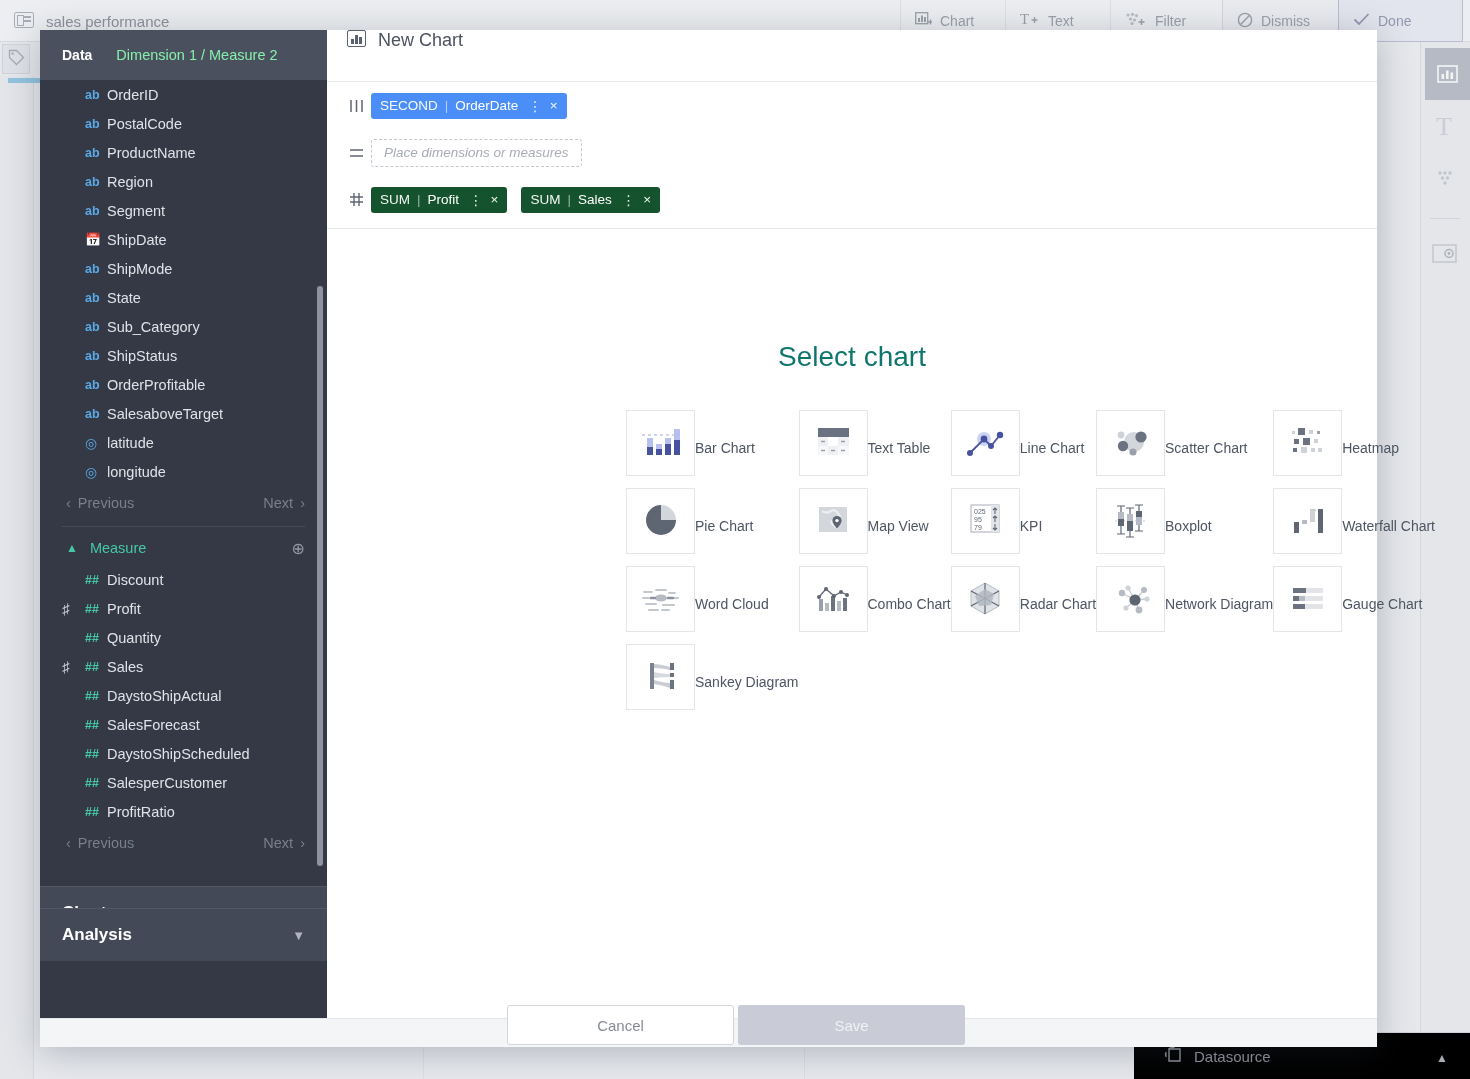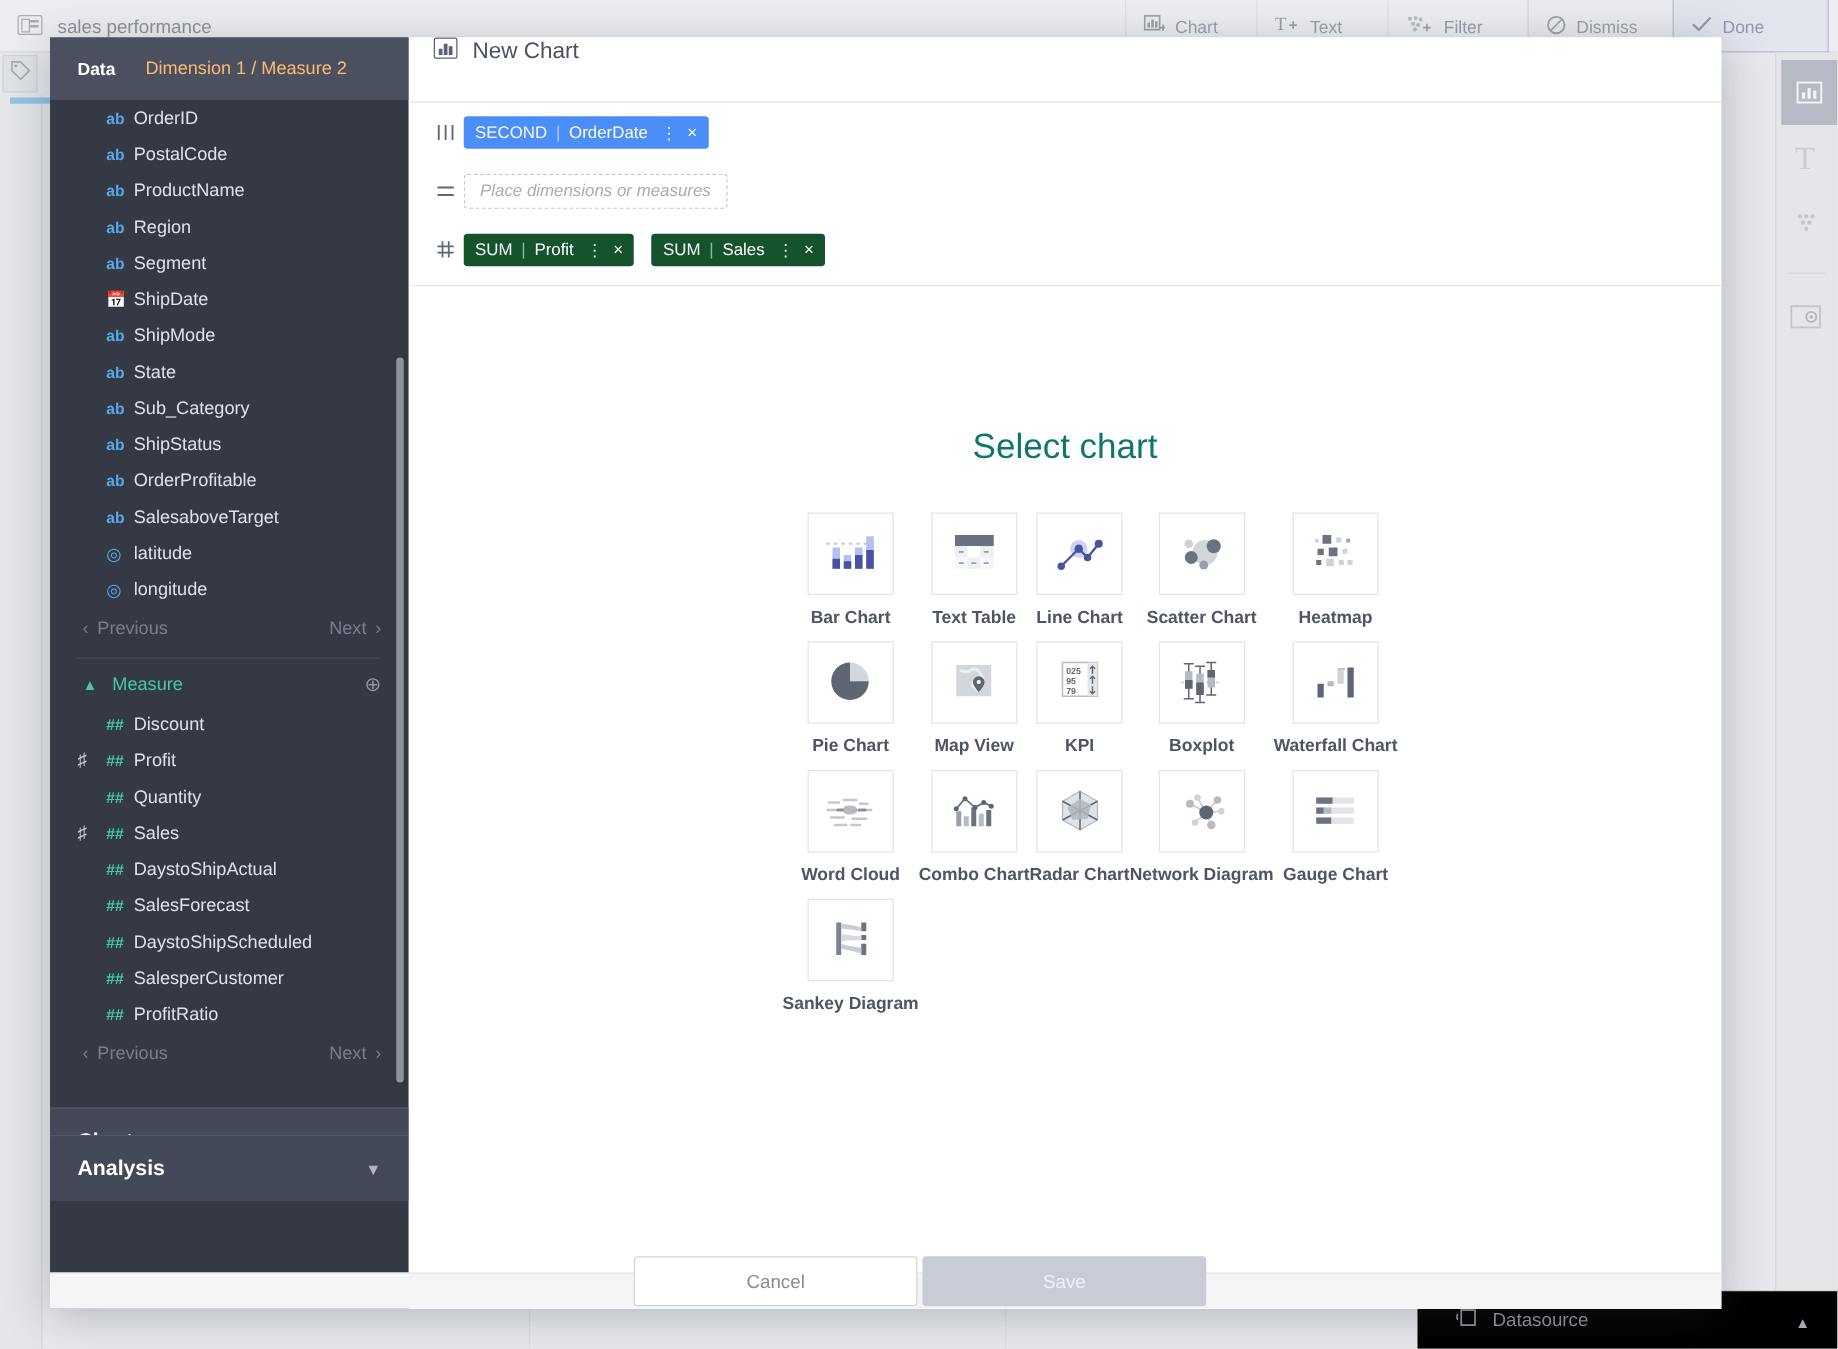--- a/index.html
+++ b/index.html
@@ -107,21 +107,21 @@
   }
   .sb-head {
     position: absolute; left: 0; top: 0; width: 287px; height: 50px;
     background: #4a505d;
     display: flex; align-items: center;
   }
   .sb-head-title {
     margin-left: 22px; font-size: 14px; font-weight: bold; color: #ffffff;
   }
   .sb-head-sub {
-    margin-left: 24px; font-size: 14.5px; color: #fdba74;
+    margin-left: 24px; font-size: 14.5px; color: #86efac;
   }
   .sb-scroll {
     position: absolute; left: 0; top: 50px; width: 287px; height: 806px;
     overflow: hidden;
   }
   .field-row {
     position: relative; height: 29px; display: flex; align-items: center;
     padding-left: 45px; font-size: 14.5px; color: #dfe2e8;
   }
   .field-row .ftype {
@@ -210,21 +210,21 @@
   }
 
   .chooser { position: absolute; left: 0; top: 199px; width: 1050px; height: 789px; }
   .chooser-title {
     text-align: center; margin-top: 112px; font-size: 28px; color: #0f766e;
   }
   .grid {
     margin: 37px auto 0 auto; width: 452px;
     display: grid; grid-template-columns: repeat(5, 1fr); row-gap: 12px;
   }
-  .ctype { display: flex; flex-direction: column; align-items: center; cursor: pointer; font-weight: bold; }
+  .ctype { display: flex; flex-direction: row; align-items: center; cursor: pointer; }
   .ctype .box {
     width: 69px; height: 66px; border: 1px solid #e3e5e9; background: #fff;
     display: flex; align-items: center; justify-content: center;
   }
   .ctype .lbl { margin-top: 9px; font-size: 14px; color: #4e5563; white-space: nowrap; }
   .modal-footer {
     position: absolute; left: 0; top: 988px; width: 1337px; height: 29px;
     background: #f4f5f7; border-top: 1px solid #e4e6ea;
   }
   .btn-cancel {

